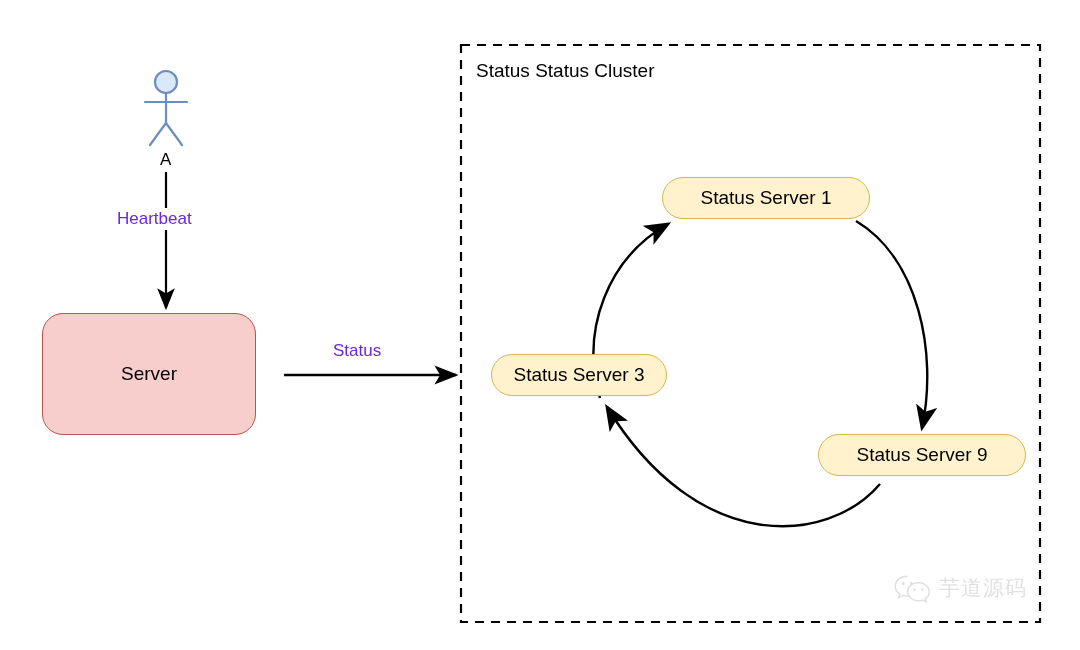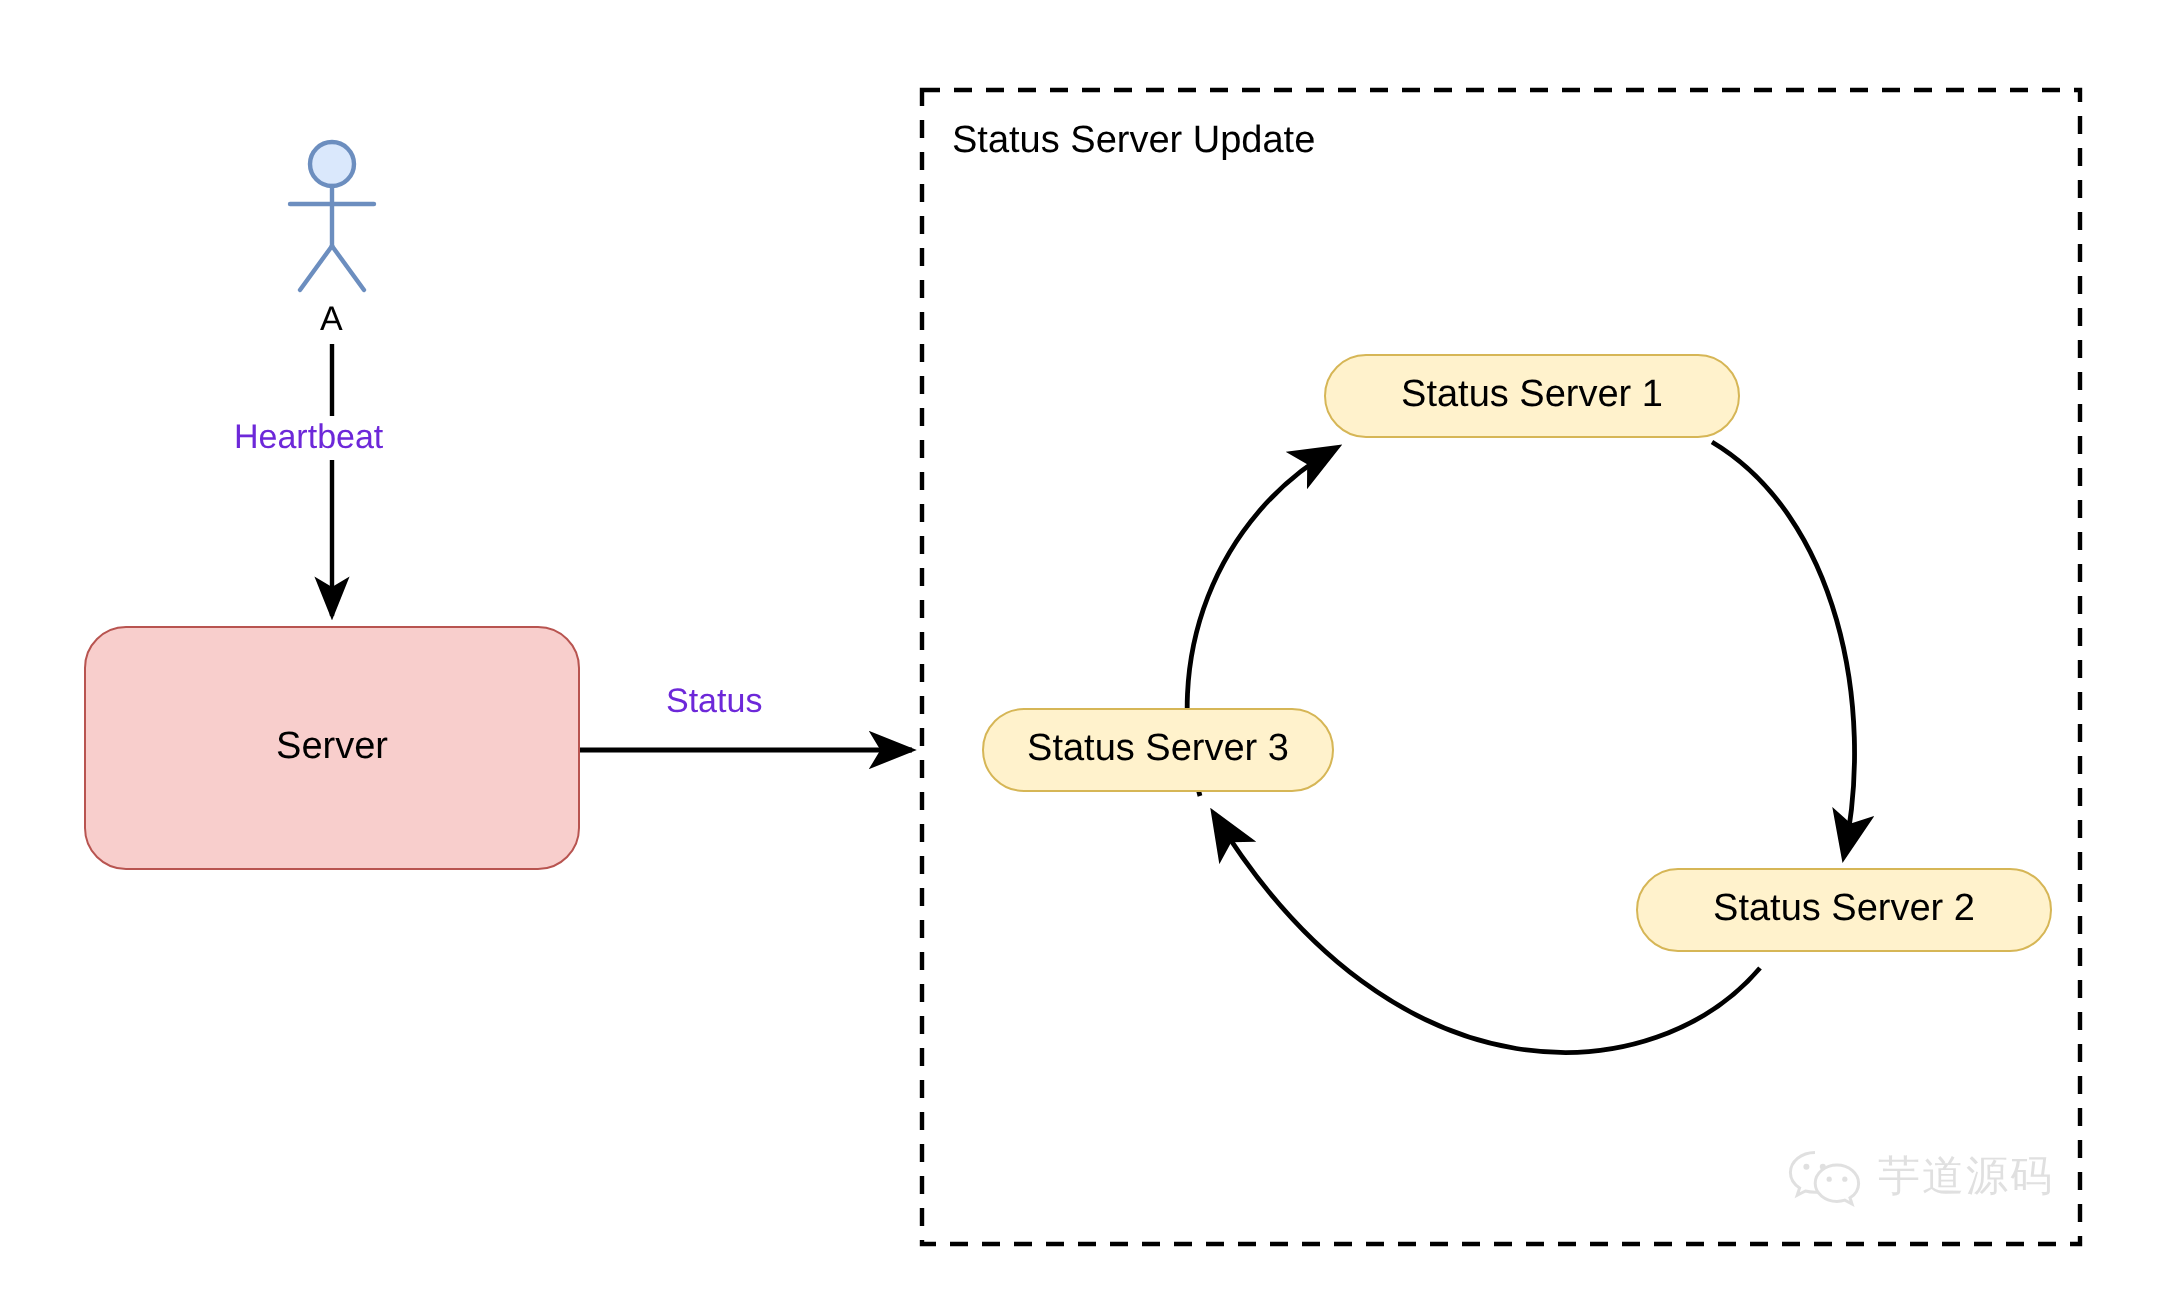--- a/index.html
+++ b/index.html
@@ -113,33 +113,33 @@
 
     <line x1="284" y1="375" x2="456" y2="375" stroke="#000000" stroke-width="2.4" marker-end="url(#arrowhead)"></line>
 
     <path d="M 600 398 C 580 330 608 258 668 224" fill="none" stroke="#000000" stroke-width="2.4" marker-end="url(#arrowhead-curve)"></path>
 
     <path d="M 856 221 C 918 258 938 352 922 428" fill="none" stroke="#000000" stroke-width="2.4" marker-end="url(#arrowhead-curve)"></path>
 
     <path d="M 880 484 C 828 545 698 556 607 407" fill="none" stroke="#000000" stroke-width="2.4" marker-end="url(#arrowhead-curve)"></path>
   </svg>
 
-  <div class="cluster-title" style="left:476px; top:60px;">Status Server Update</div>
+  <div class="cluster-title" style="left:476px; top:60px;">Status Status Cluster</div>
 
   <div class="actor-label" style="left:157px; top:150px;">A</div>
 
   <div class="edge-label" style="left:113px; top:208px;">Heartbeat</div>
 
   <div class="edge-label" style="left:329px; top:340px;">Status</div>
 
-  <div class="node-box server-node" style="left:42px; top:313px; width:248px; height:122px;">Server</div>
+  <div class="node-box server-node" style="left:42px; top:313px; width:214px; height:122px;">Server</div>
 
   <div class="node-box status-node" style="left:662px; top:177px; width:208px; height:42px;">Status Server 1</div>
 
-  <div class="node-box status-node" style="left:818px; top:434px; width:208px; height:42px;">Status Server 2</div>
+  <div class="node-box status-node" style="left:818px; top:434px; width:208px; height:42px;">Status Server 9</div>
 
   <div class="node-box status-node" style="left:491px; top:354px; width:176px; height:42px;">Status Server 3</div>
 
   <div class="watermark" style="left:893px; top:572px;">
     <svg width="40" height="32" viewBox="0 0 40 32">
       <g fill="none" stroke="#9a9a9a" stroke-width="1.5">
         <path d="M14.5 4.2 C7.6 4.2 2.2 8.8 2.2 14.3 c0 3.1 1.8 5.9 4.6 7.7 l-1.2 3.6 4.1 -2.1 c1.5 0.4 3.1 0.6 4.8 0.6 0.5 0 1 0 1.5 -0.1"></path>
         <path d="M25.5 10.5 c-6 0 -10.9 4.1 -10.9 9.1 0 5 4.9 9.1 10.9 9.1 1.4 0 2.7 -0.2 3.9 -0.6 l3.6 1.9 -1 -3.1 c2.6 -1.6 4.3 -4.2 4.3 -7.2 0 -5 -4.9 -9.2 -10.8 -9.2 z"></path>
       </g>
       <circle cx="10.2" cy="11.4" r="1.5" fill="#9a9a9a"></circle>

